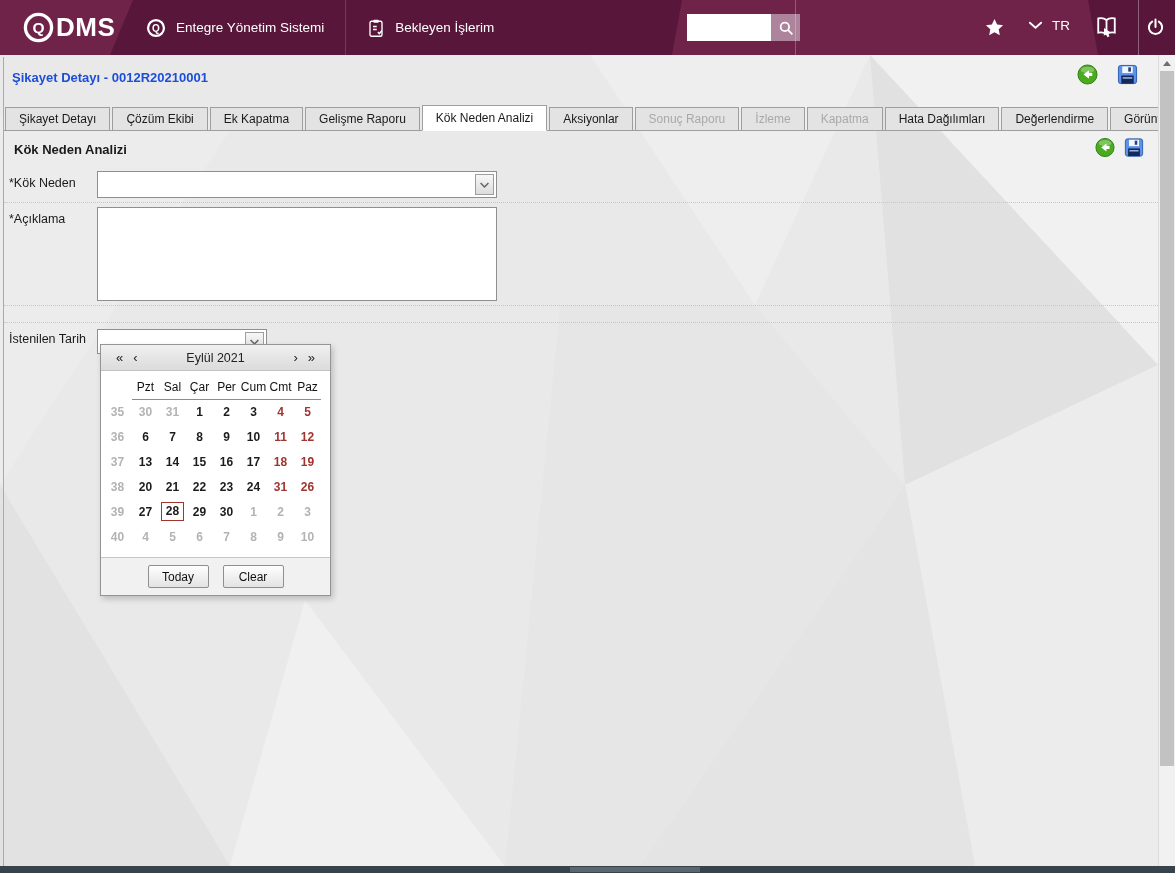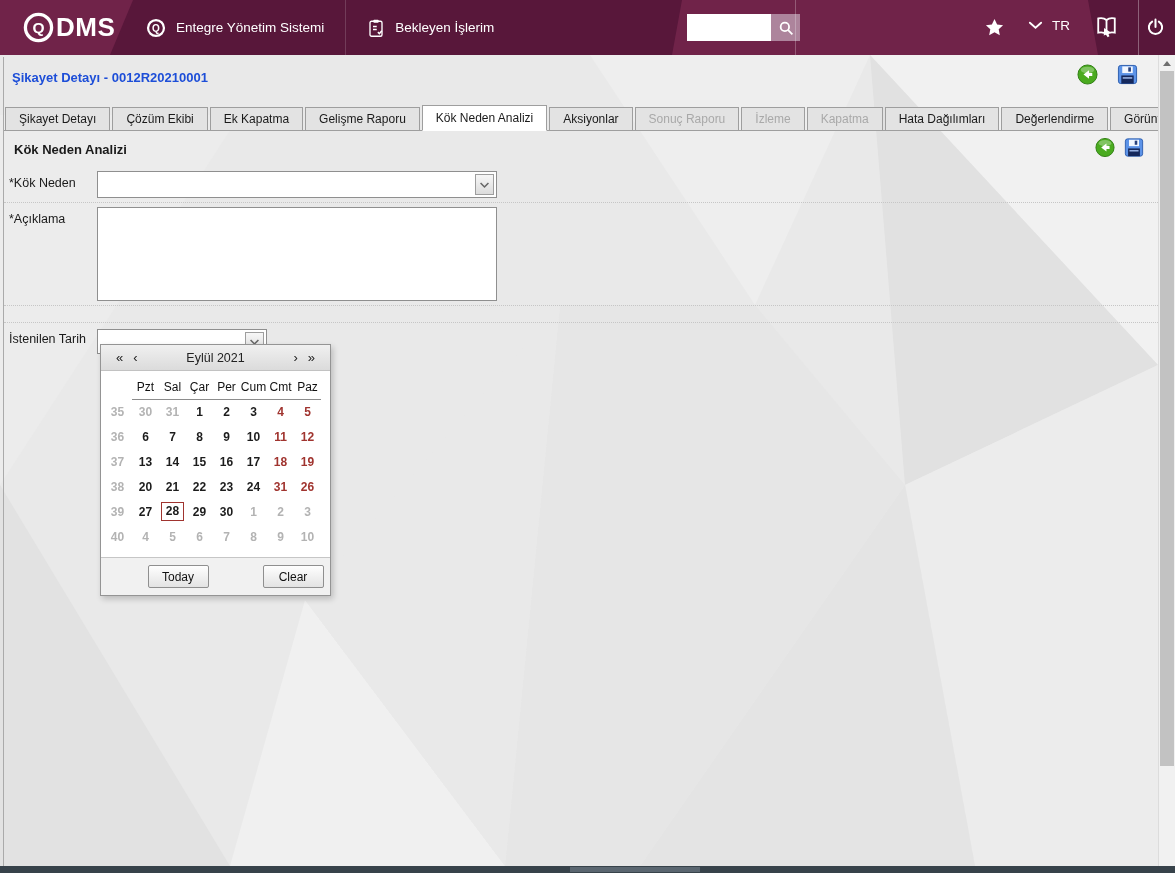--- a/index.html
+++ b/index.html
@@ -65,21 +65,21 @@
   .cal-title { flex:1; text-align:center; font-size:12.5px; }
   .cal-table { border-collapse:collapse; margin:4px 0 0 2px; }
   .cal-table th { width:27px; height:24px; text-align:center; font-size:12px; font-weight:normal; color:#111; border-bottom:1px solid #8c8c8c; }
   .cal-table th.wn, .cal-table td.wn { width:29px; border-bottom:none; color:#b3b3b3; }
   .cal-table td { width:27px; height:25px; text-align:center; font-size:12px; font-weight:bold;margin-left:44px; }
   td.day { color:#1c1c1c; cursor:pointer; }
   td.wknd { color:#a0342f; cursor:pointer; }
   td.out { color:#b3b3b3; cursor:pointer; }
   .today-box { display:inline-block; border:1px solid #a0342f; padding:1px 4px 2px; }
   .cal-foot { margin-top:8px; border-top:1px solid #c6c6c6; background:#f1f1f1; height:38px; display:flex; align-items:center; justify-content:center; gap:14px; }
-  .cal-btn { width:61px; height:23px; font-size:12px; color:#111; background:linear-gradient(#fefefe,#e3e3e3); border:1px solid #8f8f8f; border-radius:2px; cursor:pointer; font-family:inherit;margin-left:40px; }
+  .cal-btn { width:61px; height:23px; font-size:12px; color:#111; background:linear-gradient(#fefefe,#e3e3e3); border:1px solid #8f8f8f; border-radius:2px; cursor:pointer; font-family:inherit; }
 
   
   .vscroll { position:absolute; right:0; top:55px; bottom:7px; width:17px; background:#f1f1f1; border-left:1px solid #dcdcdc; cursor:pointer; }
   .vs-btn { height:16px; display:flex; align-items:center; justify-content:center; }
   .vs-tri { width:0; height:0; border-left:4px solid transparent; border-right:4px solid transparent; border-bottom:5px solid #6e6e6e; }
   .vs-thumb { position:absolute; top:16px; left:1px; right:1px; height:695px; background:#c2c2c2; }
   .hscroll { position:absolute; left:0; right:0; bottom:0; height:7px; background:#37424a; cursor:pointer; }
   .hs-thumb { position:absolute; left:570px; width:130px; top:1px; bottom:1px; background:#5a6670; }
 </style>
 </head>

